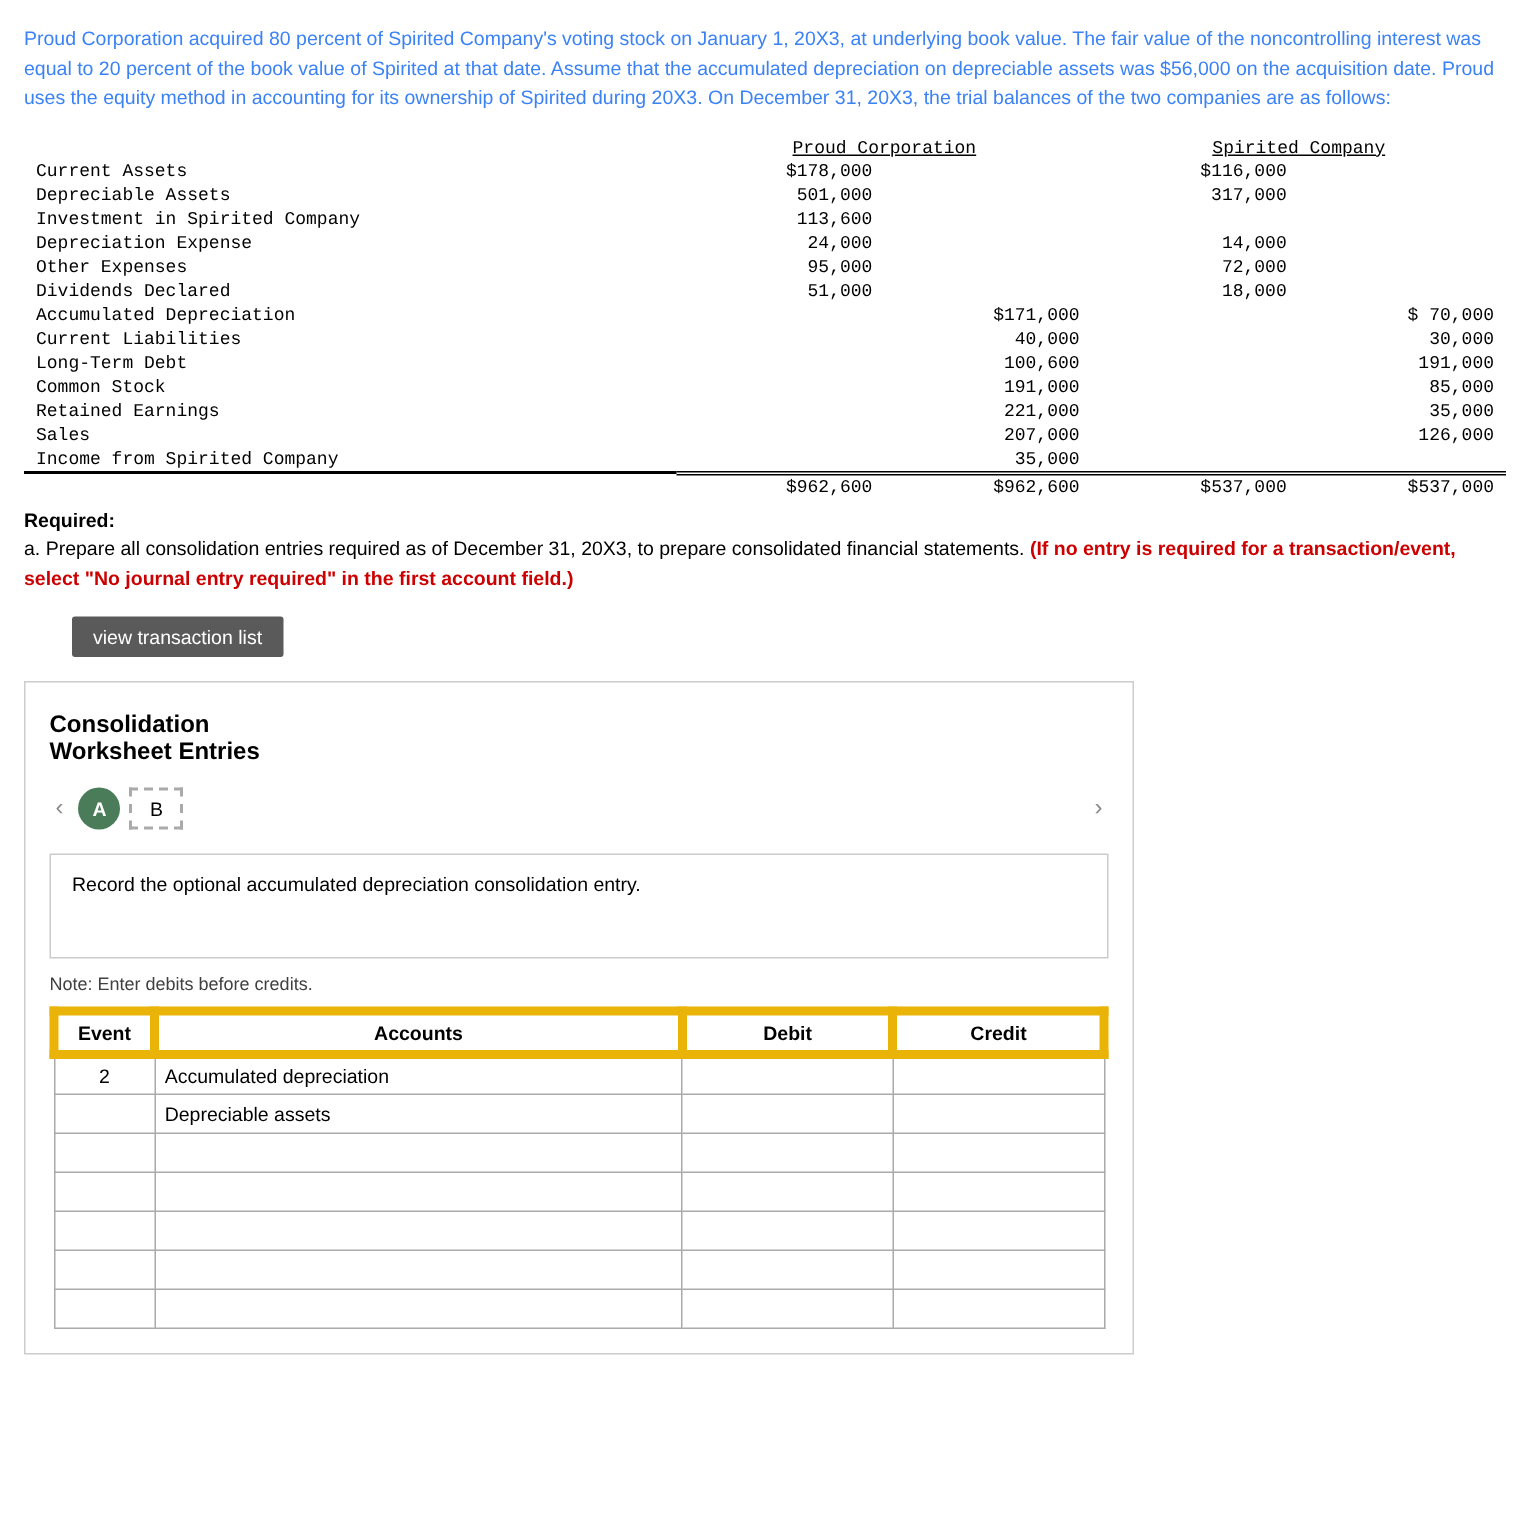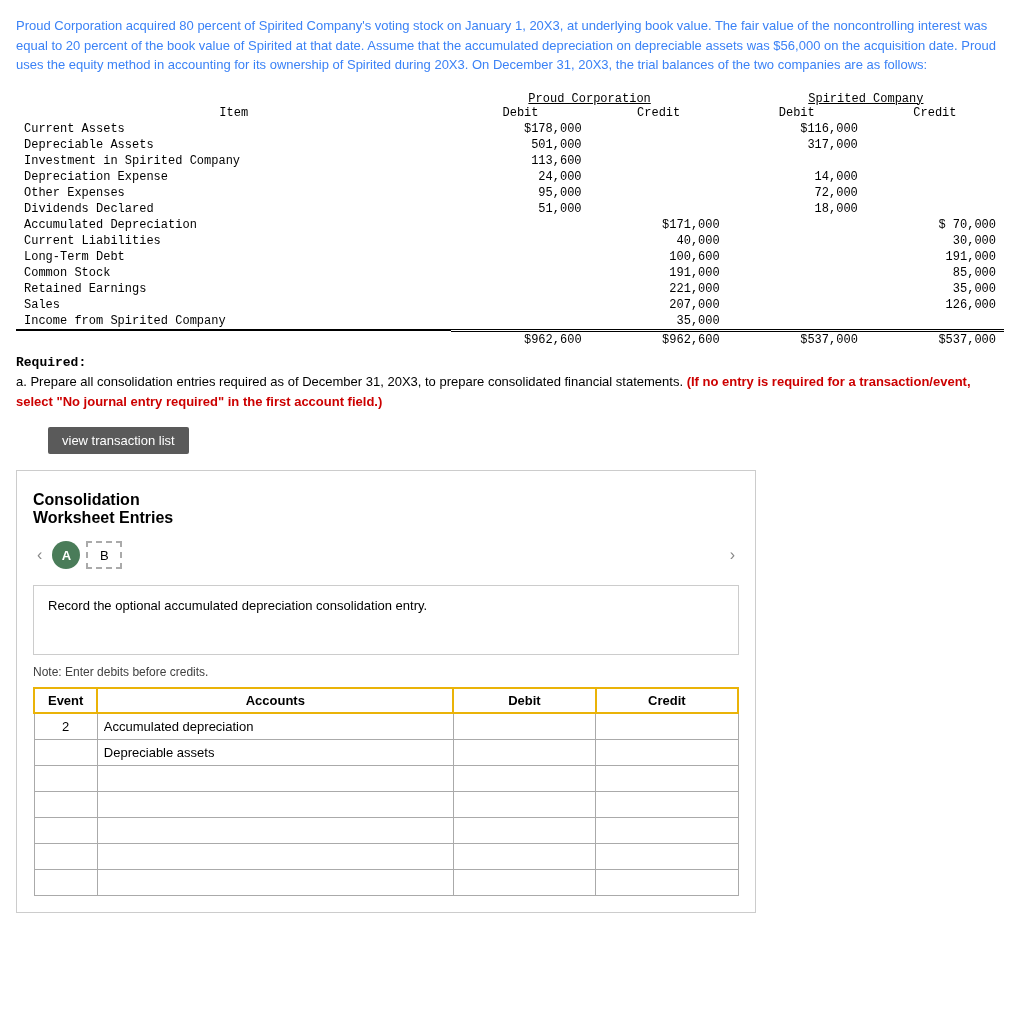--- a/index.html
+++ b/index.html
@@ -45,21 +45,20 @@
     }
     .required-section {
       margin-bottom: 16px;
     }
     .required-section p {
       font-size: 13px;
       line-height: 1.5;
     }
     .required-title {
       font-weight: bold;
-      font-family: Liberation Mono, monospace;
     }
     .red-text {
       color: #cc0000;
       font-weight: bold;
     }
     .view-transaction-btn {
       background: #5a5a5a;
       color: #fff;
       border: none;
       padding: 6px 14px;
@@ -132,21 +131,21 @@
       font-size: 12px;
       margin-bottom: 8px;
     }
     .entry-table {
       width: 100%;
       border-collapse: collapse;
       font-size: 13px;
     }
     .entry-table th {
       background: #fff;
-      border: 2px solid #eab308;
+      border: 6px solid #eab308;
       padding: 4px 8px;
       text-align: center;
       font-weight: bold;
     }
     .entry-table td {
       border: 1px solid #aaa;
       padding: 3px 6px;
       height: 26px;
     }
     .entry-table td.event-col {
@@ -176,27 +175,20 @@
 <p class="intro-text">Proud Corporation acquired 80 percent of Spirited Company's voting stock on January 1, 20X3, at underlying book value. The fair value of the noncontrolling interest was equal to 20 percent of the book value of Spirited at that date. Assume that the accumulated depreciation on depreciable assets was $56,000 on the acquisition date. Proud uses the equity method in accounting for its ownership of Spirited during 20X3. On December 31, 20X3, the trial balances of the two companies are as follows:</p>
 
 
 <table class="trial-balance-table">
   <thead>
     <tr class="header-group">
       <th></th>
       <th colspan="2">Proud Corporation</th>
       <th colspan="2">Spirited Company</th>
     </tr>
-    <tr class="sub-header">
-      <th>Item</th>
-      <th>Debit</th>
-      <th>Credit</th>
-      <th>Debit</th>
-      <th>Credit</th>
-    </tr>
   </thead>
   <tbody id="trial-balance-body">
   <tr>
         <td>Current Assets</td>
         <td>$178,000</td>
         <td></td>
         <td>$116,000</td>
         <td></td>
       </tr>
       <tr>

